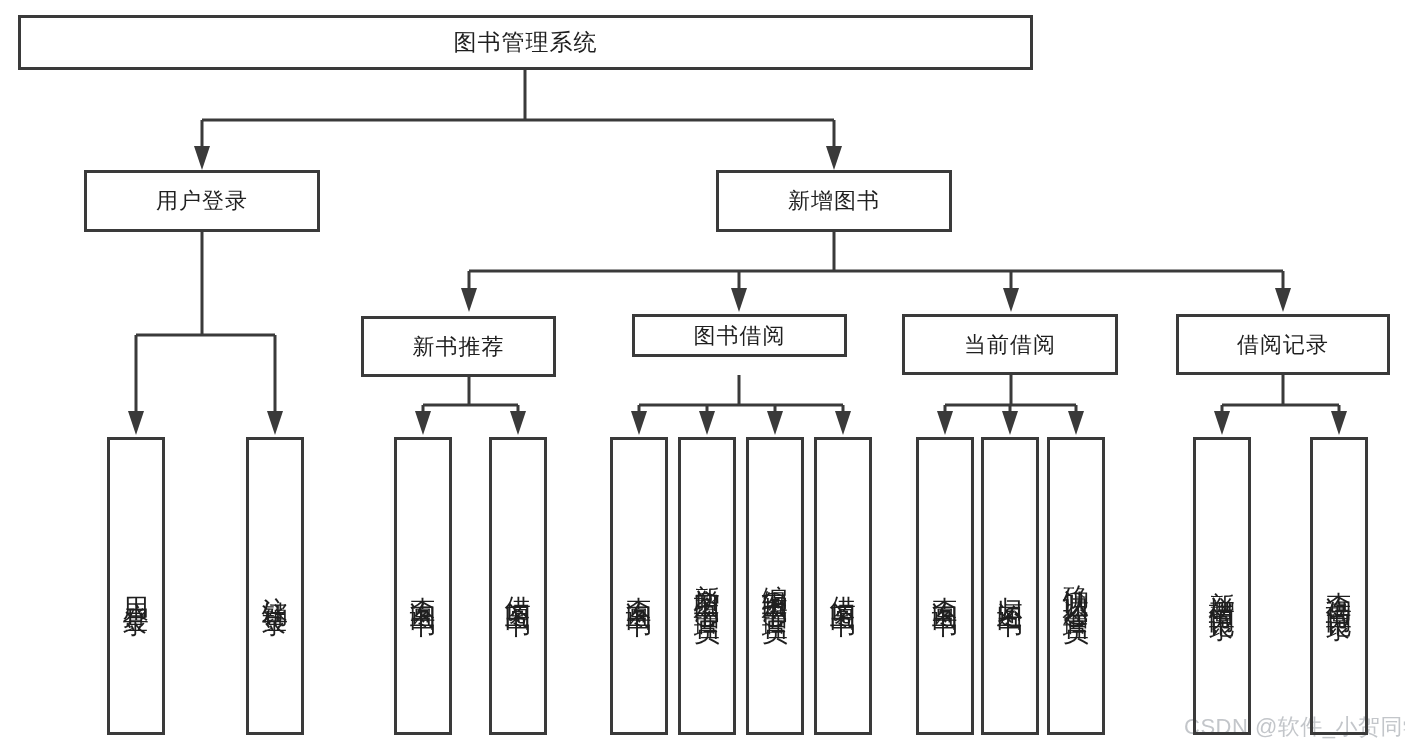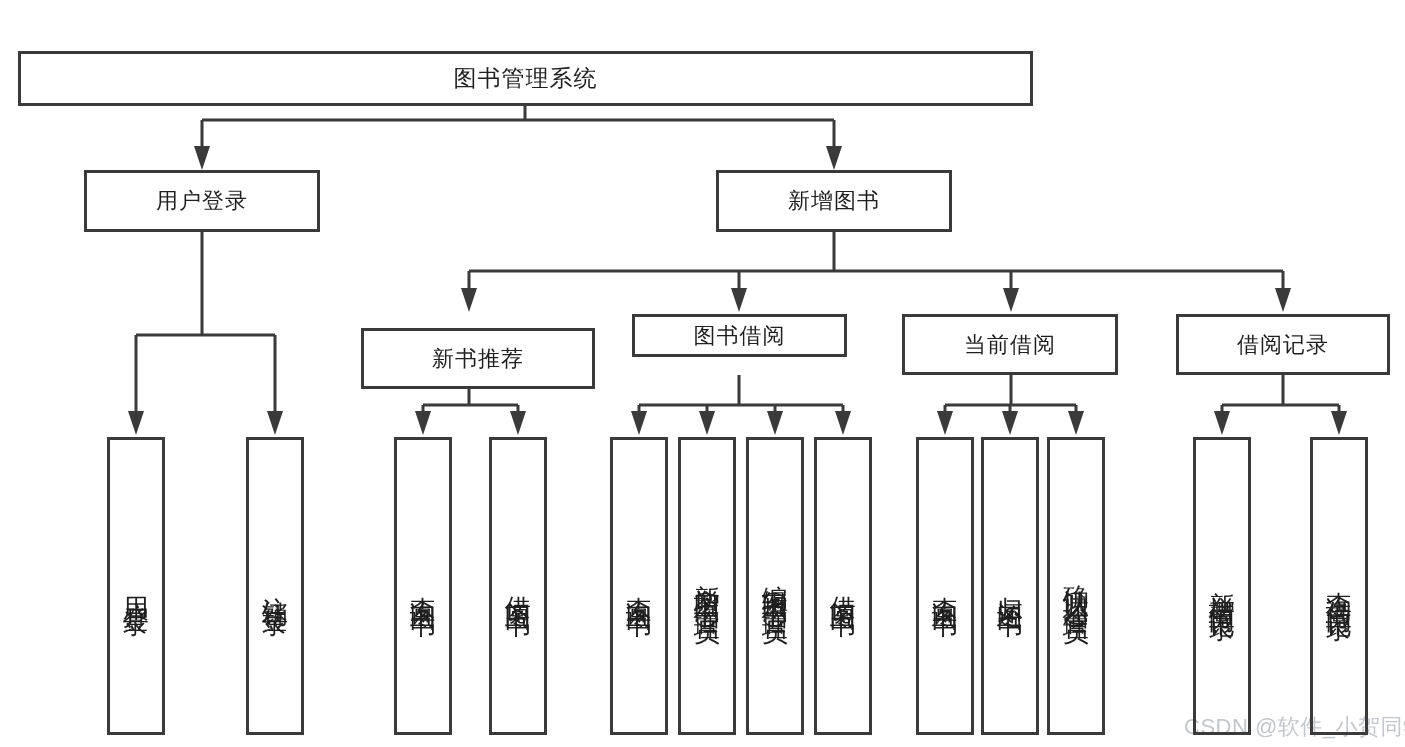--- a/index.html
+++ b/index.html
@@ -32,21 +32,21 @@
     background: var(--box_bg);
     border: 3px solid var(--line);
     color: var(--text);
     display: flex;
     align-items: center;
     justify-content: center;
     text-align: center;
     line-height: 1.25;
   }
   .node.h { font-size: 22px; letter-spacing: 1px; }
-  .node.root { font-size: 23px; margin-top: 36px; }
+  .node.root { font-size: 23px; }
   .node.v {
     writing-mode: vertical-rl;
     text-orientation: mixed;
     font-size: 26px;
     letter-spacing: 5px;
   }
   .watermark {
     position: absolute;
     left: 1184px; top: 712px;
     font-size: 22px;
@@ -110,21 +110,21 @@
       <polygon points="1214,411 1230,411 1222,435"></polygon>
       <polygon points="1331,411 1347,411 1339,435"></polygon>
     </g>
   </svg>
 
   <div class="node h root" style="left:18px; top:15px; width:1015px; height:55px">图书管理系统</div>
 
   <div class="node h" style="left:84px; top:170px; width:236px; height:62px">用户登录</div>
   <div class="node h" style="left:716px; top:170px; width:236px; height:62px">新增图书</div>
 
-  <div class="node h" style="left:361px; top:328px; width:234px; height:61px">新书推荐</div>
+  <div class="node h" style="left:361px; top:316px; width:195px; height:61px">新书推荐</div>
   <div class="node h" style="left:632px; top:314px; width:215px; height:43px">图书借阅</div>
   <div class="node h" style="left:902px; top:314px; width:216px; height:61px">当前借阅</div>
   <div class="node h" style="left:1176px; top:314px; width:214px; height:61px">借阅记录</div>
 
   <div class="node v" style="left:107px; top:437px; width:58px; height:298px">用户登录</div>
   <div class="node v" style="left:246px; top:437px; width:58px; height:298px">注销登录</div>
 
   <div class="node v" style="left:394px; top:437px; width:58px; height:298px">查询图书</div>
   <div class="node v" style="left:489px; top:437px; width:58px; height:298px">借阅图书</div>
 

